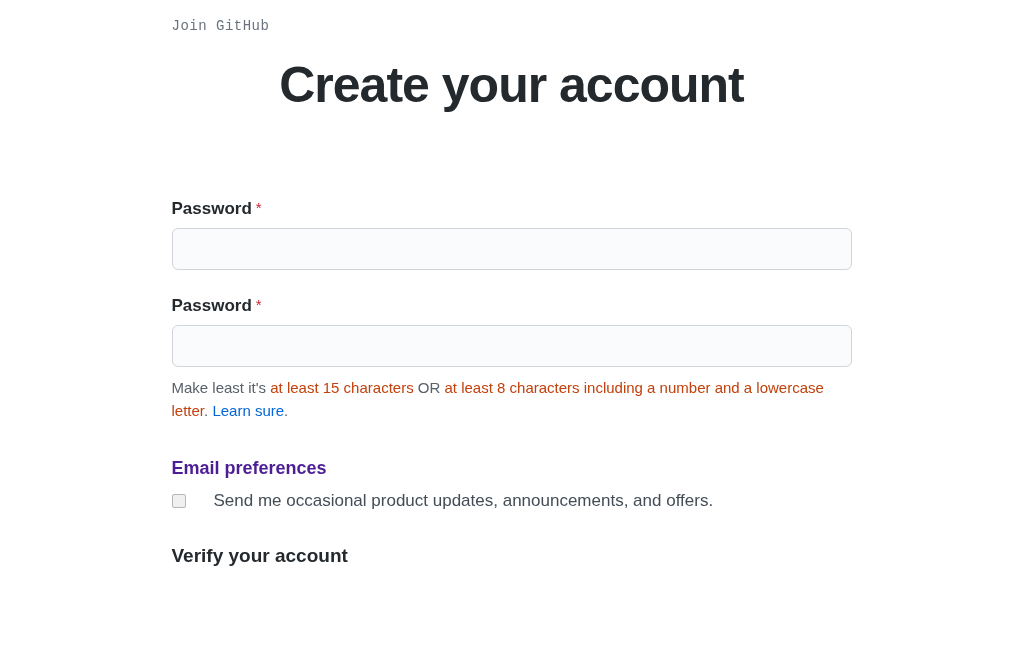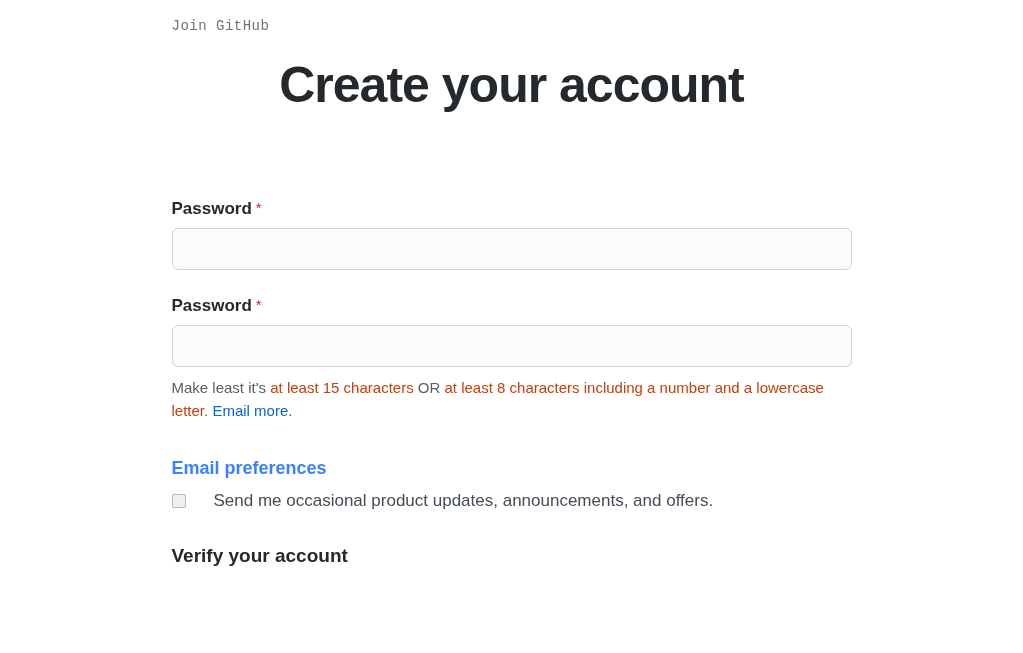--- a/index.html
+++ b/index.html
@@ -69,21 +69,21 @@
     .hint-red {
       color: #c2410c;
     }
     .hint-link {
       color: #0366d6;
       cursor: pointer;
     }
     .section-heading {
       font-size: 18px;
       font-weight: 600;
-      color: #3b82f6;
+      color: #4c1d95;
       margin-bottom: 12px;
     }
     .checkbox-row {
       display: flex;
       align-items: center;
       gap: 28px;
       margin-bottom: 34px;
     }
     .checkbox-input {
       width: 14px;
@@ -122,21 +122,21 @@
     <input type="text" class="text-input" value="" style="">
   </div>
 
 
   <div class="form-group" style="margin-bottom:16px;">
     <label>
       <span class="field-label">Password</span><span class="required-asterisk">*</span>
     </label>
     <input type="password" class="text-input" value="" style="">
     <p class="password-hint">
-      <span>Make least it's </span><span class="hint-red">at least 15 characters</span><span> OR </span><span class="hint-red">at least 8 characters including a number and a lowercase letter</span><span>. </span><span class="hint-link">Email more</span><span>.</span>
+      <span>Make least it's </span><span class="hint-red">at least 15 characters</span><span> OR </span><span class="hint-red">at least 8 characters including a number and a lowercase letter</span><span>. </span><span class="hint-link">Learn sure</span><span>.</span>
     </p>
   </div>
 
   <div class="email-prefs-block">
     <div class="section-heading">Email preferences</div>
     <div class="checkbox-row">
       <input type="checkbox" class="checkbox-input" style="">
       <span class="checkbox-label">Send me occasional product updates, announcements, and offers.</span>
     </div>
   </div>

